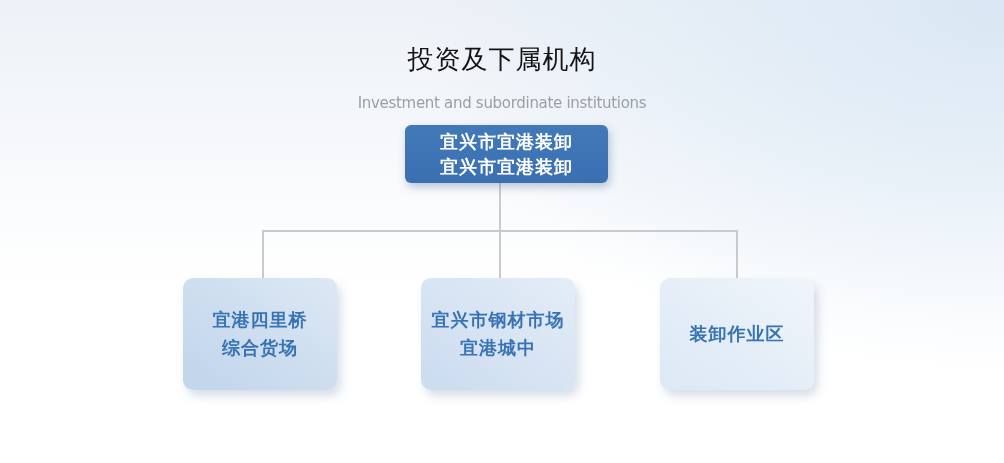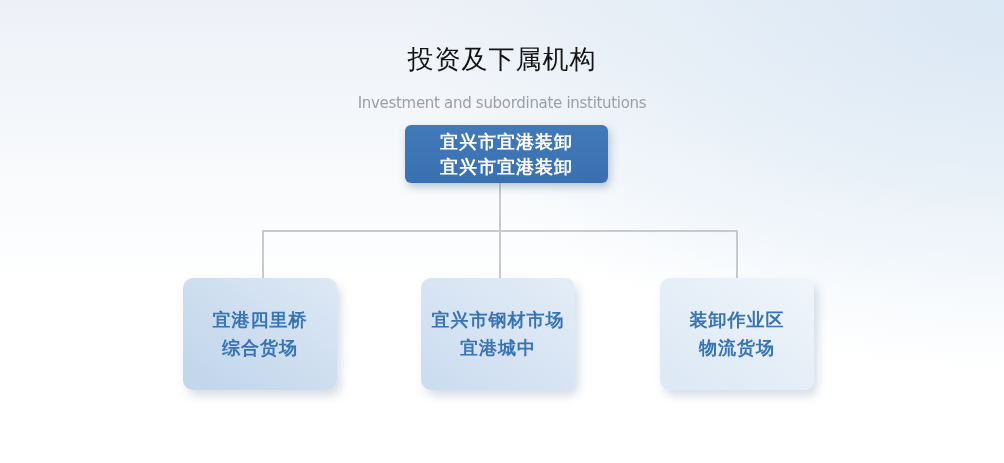--- a/index.html
+++ b/index.html
@@ -119,16 +119,15 @@
     <span>综合货场</span>
   </div>
 
   <div class="child-box child-mid">
     <span>宜兴市钢材市场</span>
     <span>宜港城中</span>
   </div>
 
   <div class="child-box child-right">
     <span>装卸作业区</span>
-    <span>物流货场</span>
   </div>
 
 </div>
 
 </body></html>

